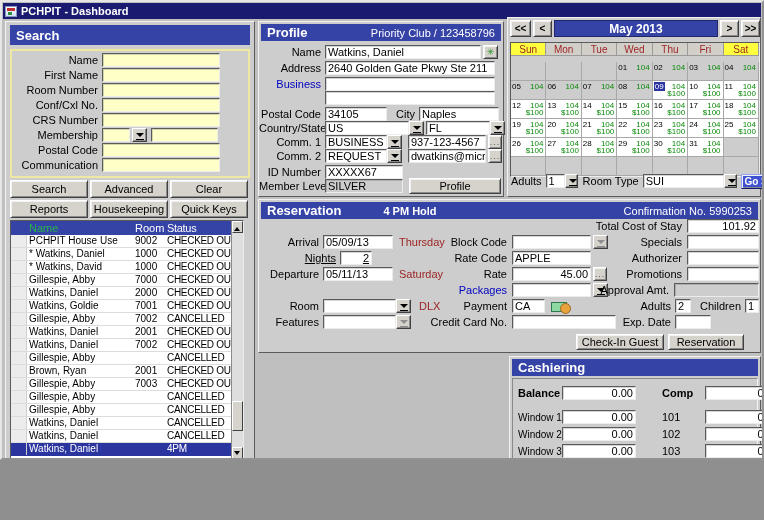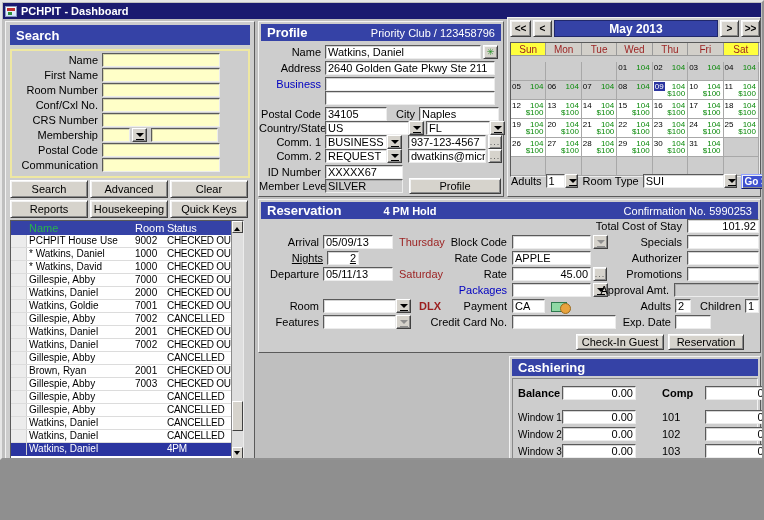--- a/index.html
+++ b/index.html
@@ -568,21 +568,21 @@
     <div class="r" style="left:0;top:35px;">
       <span class="lbl" style="width:248px;">Block Code</span>
       <span class="f ml5" style="width:79px;"></span>
       <span class="dd dis ml2"></span>
     </div>
     <div class="r" style="left:0;top:35px;">
       <span class="lbl" style="width:423px;">Specials</span>
       <span class="f ml5" style="width:72px;"></span>
     </div>
 
-    <div class="r" style="left:4px;top:51px;text-decoration:underline;">
+    <div class="r" style="left:17px;top:51px;text-decoration:underline;">
       <span class="lbl" style="width:60px;">Nights</span>
       <span class="f rt ml4" style="width:32px;">2</span>
     </div>
     <div class="r" style="left:0;top:51px;">
       <span class="lbl" style="width:248px;">Rate Code</span>
       <span class="f ml5" style="width:79px;">APPLE</span>
     </div>
     <div class="r" style="left:0;top:51px;">
       <span class="lbl" style="width:423px;">Authorizer</span>
       <span class="f ml5" style="width:72px;"></span>
@@ -610,21 +610,21 @@
     </div>
     <div class="r" style="left:0;top:83px;">
       <span class="lbl" style="width:410px;">Approval Amt.</span>
       <span class="f dis ml5" style="width:85px;"></span>
     </div>
 
     <div class="r" style="left:0;top:99px;">
       <span class="lbl" style="width:60px;">Room</span>
       <span class="f ml4" style="width:73px;"></span>
       <span class="dd"></span>
-      <span class="lbl dkred ml8" style="text-align:left;font-weight:bold;">DLX</span>
+      <span class="lbl dkred ml8" style="text-align:left;font-weight:normal;">DLX</span>
     </div>
     <div class="r" style="left:0;top:99px;">
       <span class="lbl" style="width:248px;">Payment</span>
       <span class="f ml5" style="width:33px;">CA</span>
       <span class="cash ml6"></span>
     </div>
     <div class="r" style="left:0;top:99px;">
       <span class="lbl" style="width:412px;">Adults</span>
       <span class="f ml4" style="width:16px;">2</span>
       <span class="lbl ml6" style="width:44px;">Children</span>

